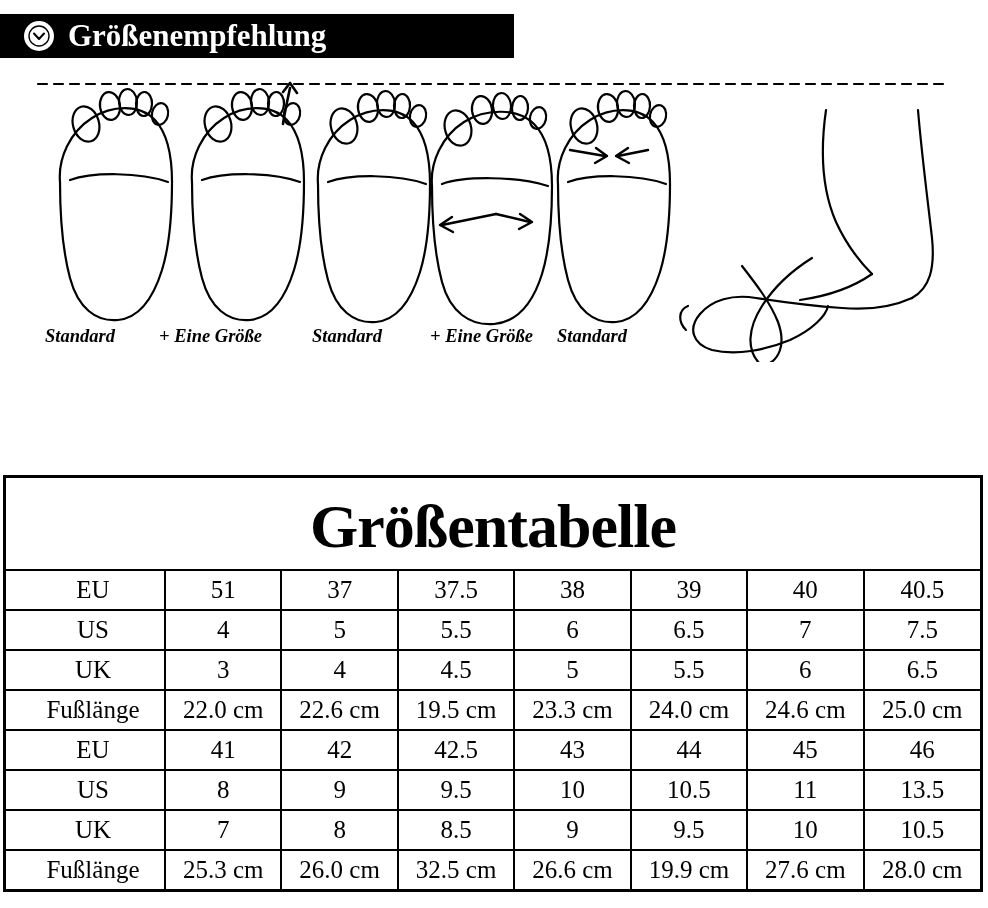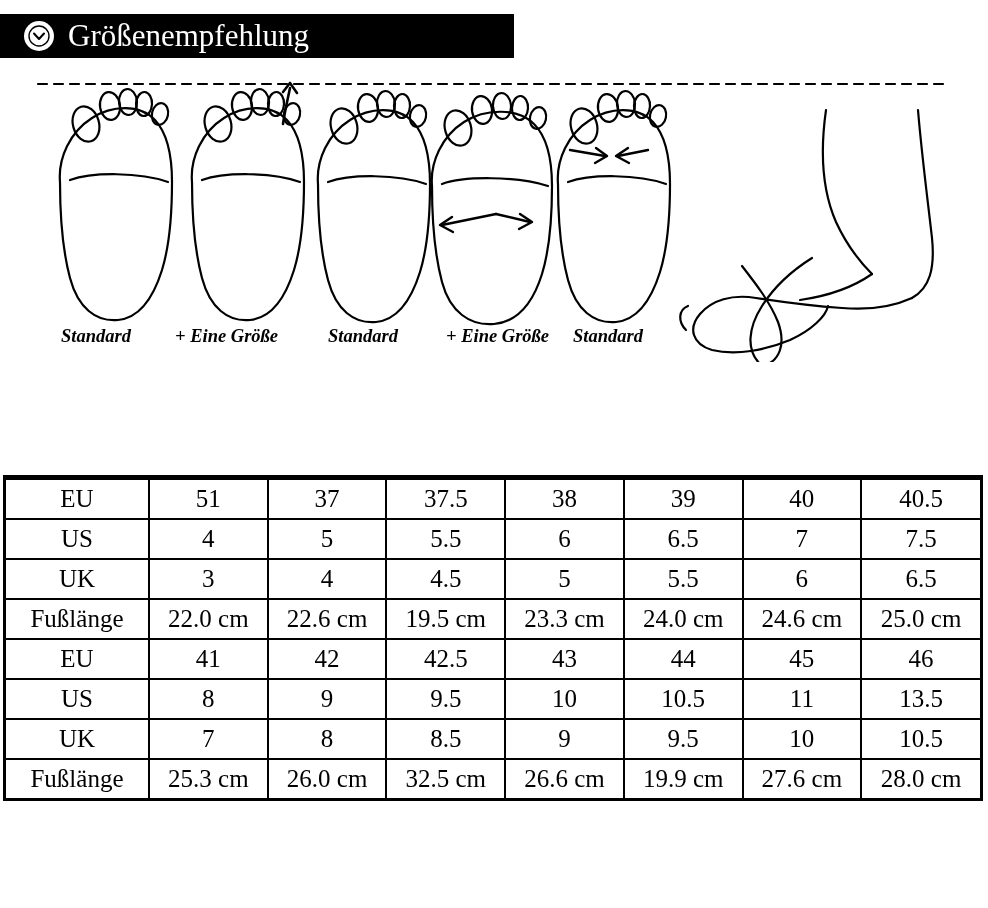--- a/index.html
+++ b/index.html
@@ -36,40 +36,40 @@
     margin-right: 14px;
     display: flex;
     align-items: center;
     justify-content: center;
     flex: 0 0 auto;
   }
   .header-chevron svg { display: block; }
   .header-title {
     color: #ffffff;
     font-size: 31px;
-    font-weight: normal;
+    font-weight: bold;
     letter-spacing: 0px;
     font-family: "Liberation Serif", serif;
     white-space: nowrap;
   }
 
   
   .feet-area {
     position: absolute;
     left: 0;
     top: 62px;
     width: 988px;
     height: 300px;
   }
   .feet-area svg { display: block; }
 
   
   .captions {
     position: absolute;
-    left: 16px;
+    left: 0;
     top: 326px;
     width: 795px;
     height: 28px;
   }
   .caption {
     position: absolute;
     font-family: "Liberation Serif", serif;
     font-style: italic;
     font-weight: bold;
     font-size: 18.5px;
@@ -110,20 +110,21 @@
     border: 2px solid #000000;
     text-align: center;
     font-family: "Liberation Serif", serif;
     font-size: 25px;
     height: 38px;
     padding: 0;
     white-space: nowrap;
   }
   table.size-table td.label {
     width: 142px;
+    padding-left: 16px;
   }
   table.size-table tr td:first-child {
     border-left: none;
   }
   table.size-table tr td:last-child {
     border-right: none;
   }
   table.size-table tr:last-child td {
     border-bottom: none;
   }
@@ -250,20 +251,21 @@
 
 <div class="captions">
   <span class="caption cap0">Standard</span>
   <span class="caption cap1">+ Eine Größe</span>
   <span class="caption cap2">Standard</span>
   <span class="caption cap3">+ Eine Größe</span>
   <span class="caption cap4">Standard</span>
 </div>
 
 <div class="table-wrap">
+  <div class="table-title">Größentabelle</div>
   <table class="size-table">
     <tbody id="size-table-body">
         <tr>
           <td class="label">EU</td>
           <td>51</td>
           <td>37</td>
           <td>37.5</td>
           <td>38</td>
           <td>39</td>
           <td>40</td>

